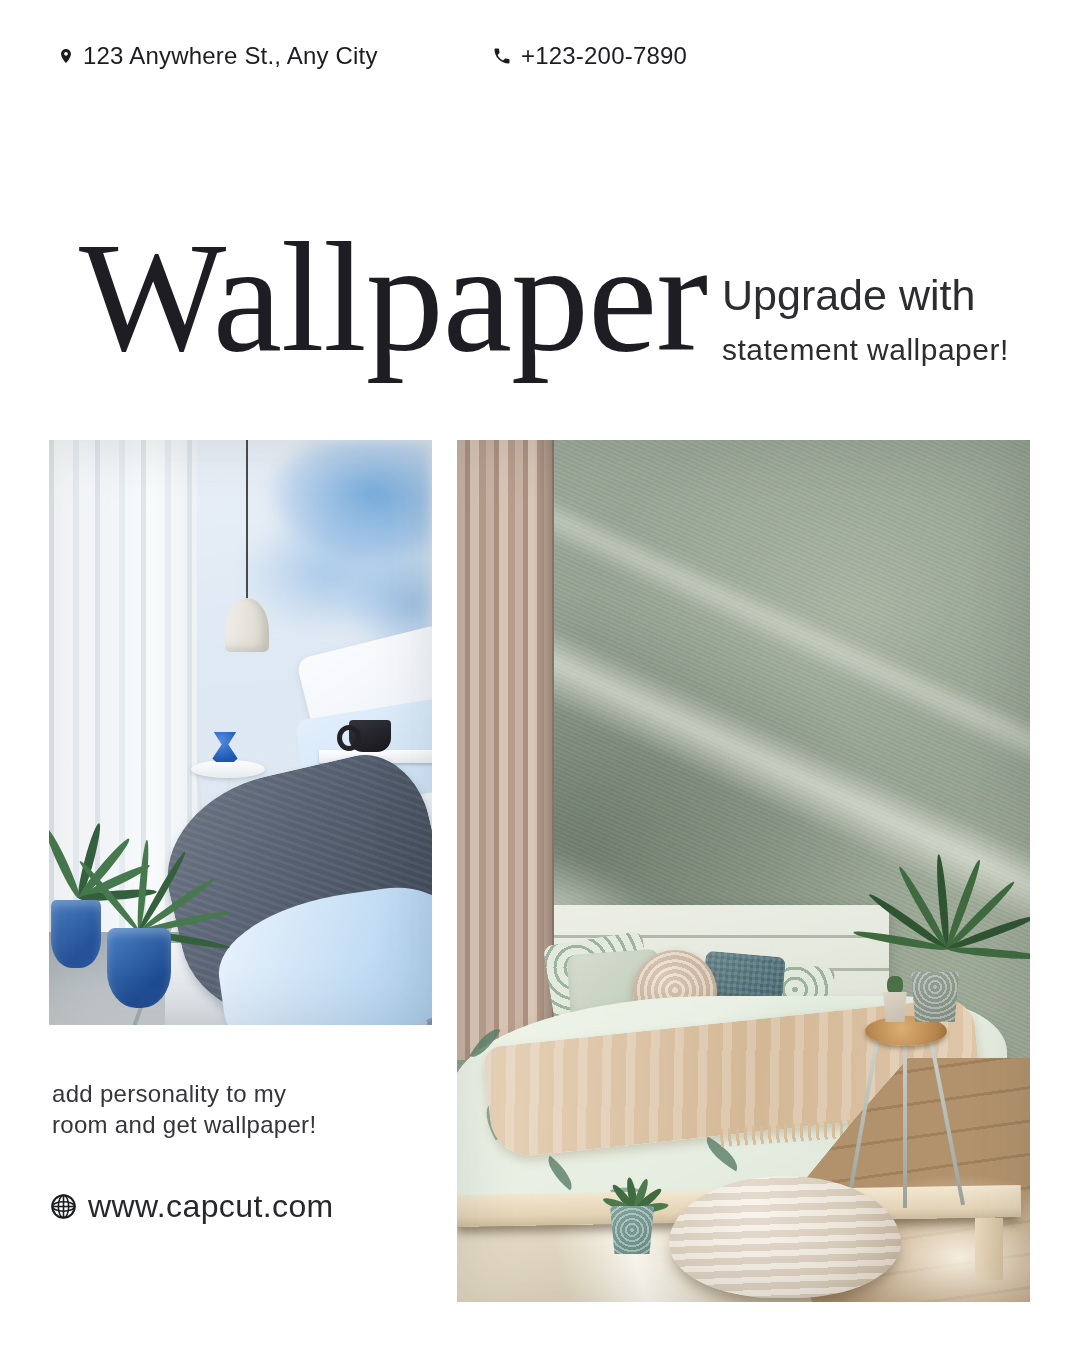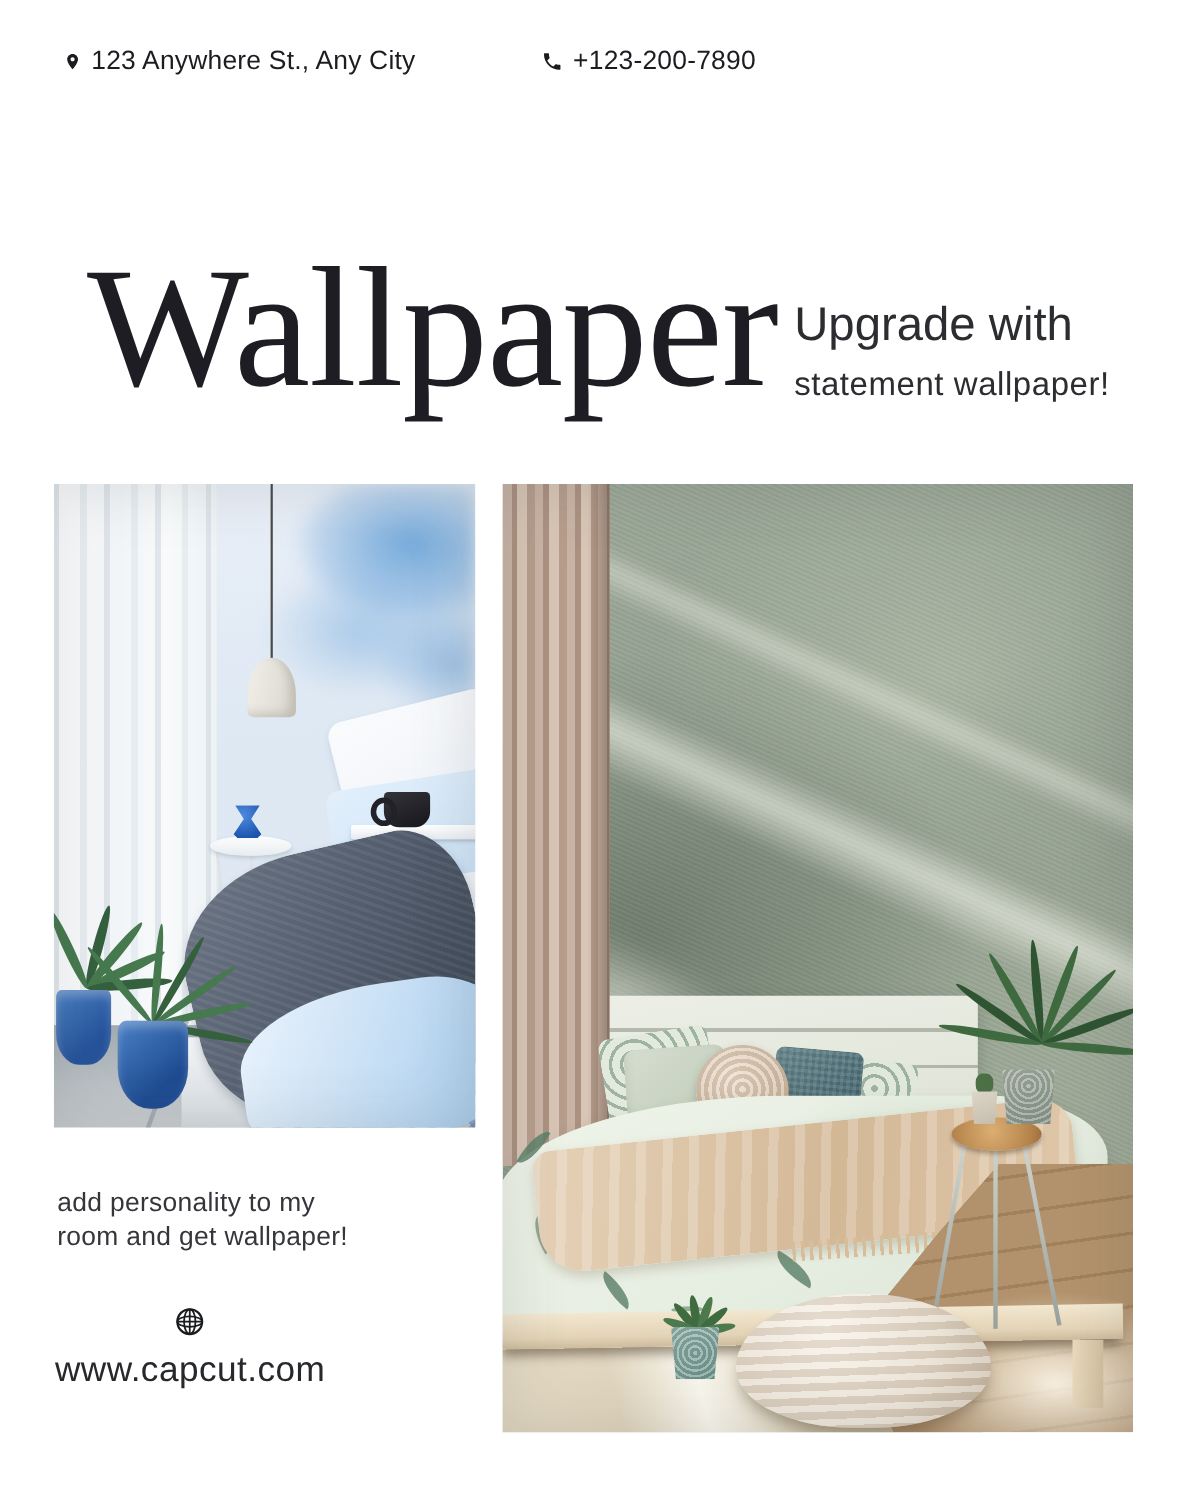--- a/index.html
+++ b/index.html
@@ -16,21 +16,21 @@
 
   
   .title{position:absolute;left:42px;top:220px;font-family:"Liberation Serif","DejaVu Serif",serif;
          font-size:156px;line-height:1;font-weight:400;color:#1d1d23;letter-spacing:-1px;margin-left:37px;}
   .brand{position:absolute;left:722px;top:185px;font-size:54px;font-weight:700;color:#141519;letter-spacing:.5px;}
   .sub1{position:absolute;left:722px;top:271px;font-size:43px;font-weight:400;color:#2c2d31;}
   .sub2{position:absolute;left:722px;top:317px;font-size:30px;font-weight:400;color:#2c2d31;letter-spacing:.5px;margin-top:16px;}
 
   
   .caption{position:absolute;left:52px;top:1078px;font-size:24px;line-height:31px;color:#35363b;letter-spacing:.3px;}
-  .website{position:absolute;left:50px;top:1188px;display:flex;align-items:center;gap:11px;flex-direction:column;}
+  .website{position:absolute;left:50px;top:1188px;display:flex;align-items:center;gap:11px;}
   .website span{font-size:32px;color:#27282c;letter-spacing:.4px;}
 
   
   .photo{position:absolute;overflow:hidden;background:#dde5ee;}
   .photo-left{left:49px;top:440px;width:383px;height:585px;}
   .photo-right{left:457px;top:440px;width:573px;height:862px;}
   .vignette{inset:0;box-shadow:inset 0 0 60px rgba(60,70,70,.16);pointer-events:none;}
 
   
   .lp-wall{inset:0;background:linear-gradient(175deg,#e9eff7 0%,#dde8f3 45%,#e2e9f1 75%,#e8edf2 100%);}

